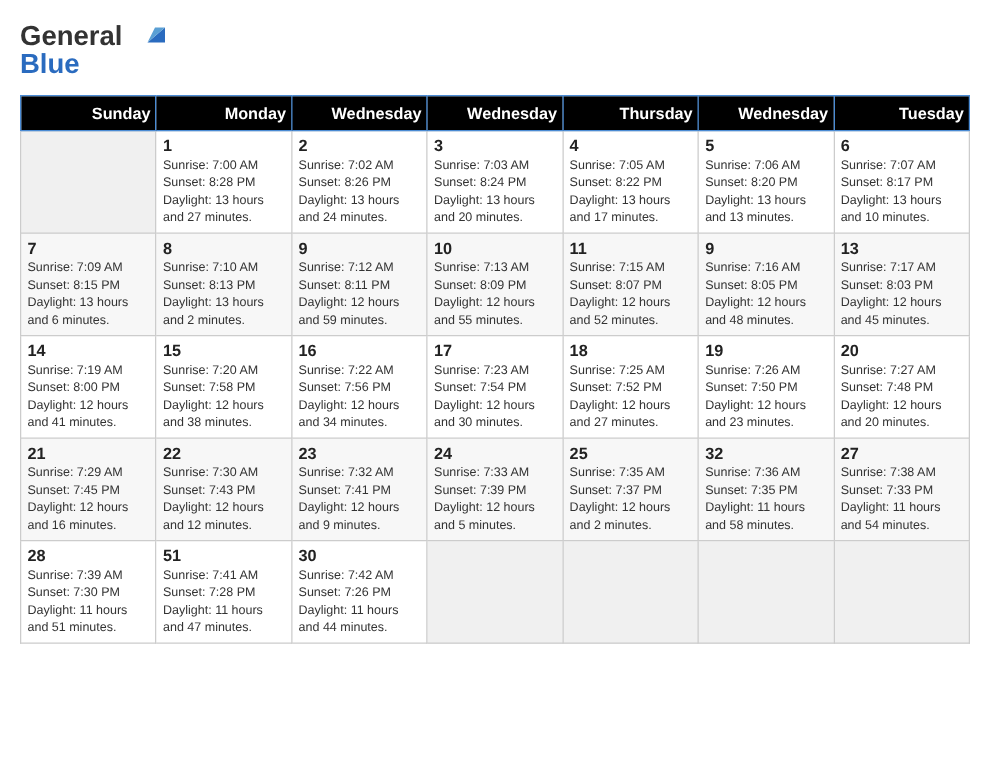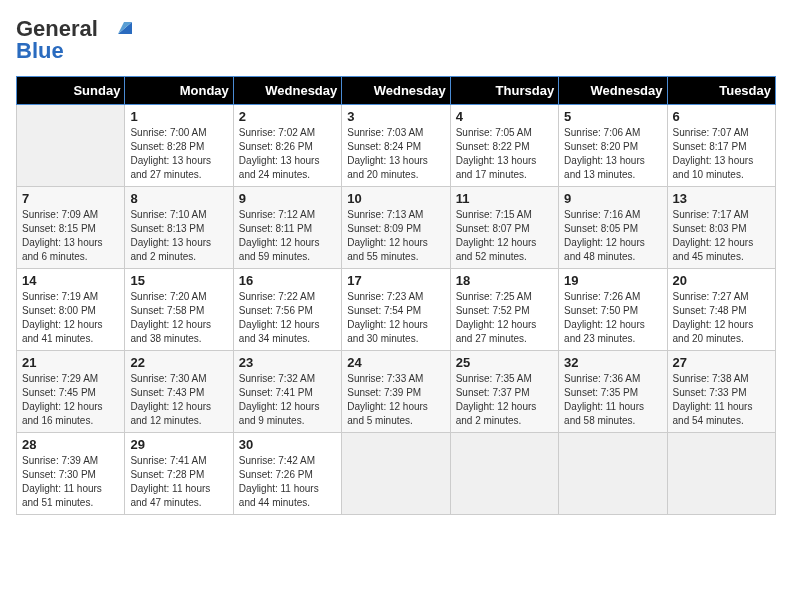--- a/index.html
+++ b/index.html
@@ -221,21 +221,21 @@
           <div class="day-number">27</div>
           <div class="day-info">Sunrise: 7:38 AM<br>Sunset: 7:33 PM<br>Daylight: 11 hours<br>and 54 minutes.</div>
         </td>
       </tr>
       <tr>
         <td>
           <div class="day-number">28</div>
           <div class="day-info">Sunrise: 7:39 AM<br>Sunset: 7:30 PM<br>Daylight: 11 hours<br>and 51 minutes.</div>
         </td>
         <td>
-          <div class="day-number">29</div>
+          <div class="day-number">51</div>
           <div class="day-info">Sunrise: 7:41 AM<br>Sunset: 7:28 PM<br>Daylight: 11 hours<br>and 47 minutes.</div>
         </td>
         <td>
           <div class="day-number">30</div>
           <div class="day-info">Sunrise: 7:42 AM<br>Sunset: 7:26 PM<br>Daylight: 11 hours<br>and 44 minutes.</div>
         </td>
         <td class="empty-cell"></td>
         <td class="empty-cell"></td>
         <td class="empty-cell"></td>
         <td class="empty-cell"></td>

